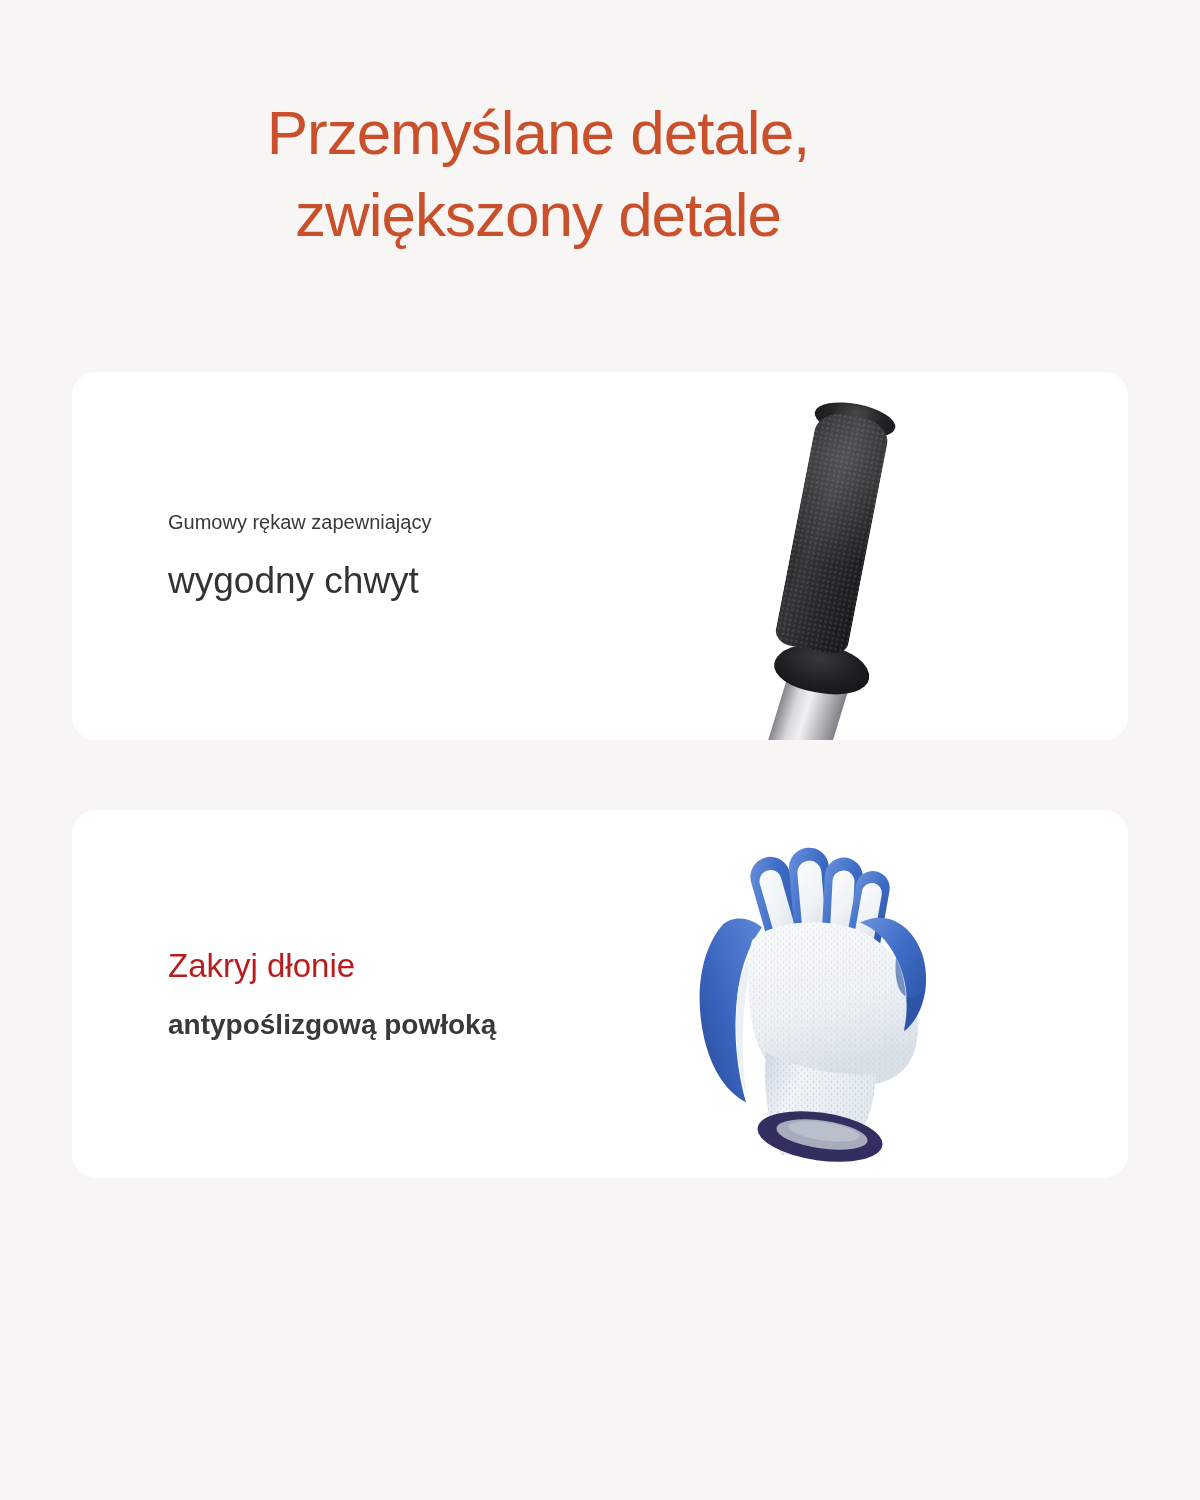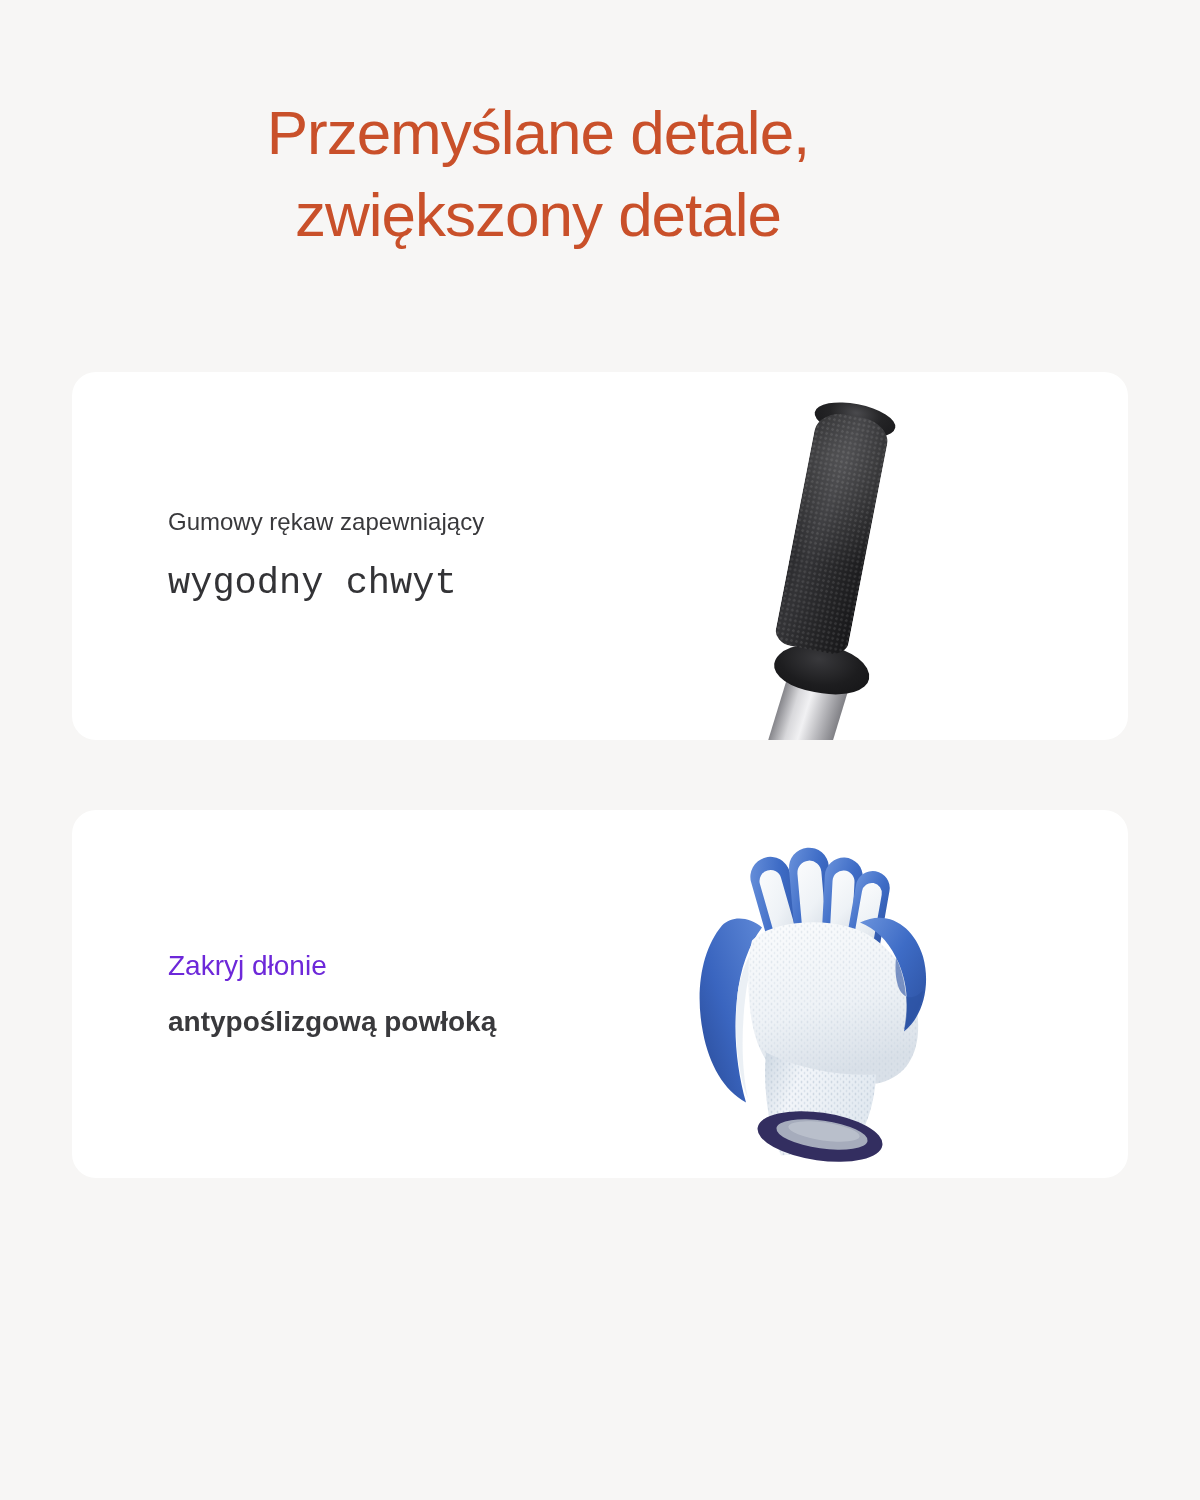--- a/index.html
+++ b/index.html
@@ -32,23 +32,23 @@
     background: var(--card); border-radius: 24px; overflow: hidden;
   }
   .card-grip   { top: 372px; }
   .card-gloves { top: 810px; }
 
   .card-text {
     position: absolute; left: 96px; top: 0; height: 100%;
     display: flex; flex-direction: column; justify-content: center;
   }
   .card-text p { margin: 0; }
-  .txt-sub   { font-size: 24px; font-weight: 400; color: var(--text); }
-  .txt-big   { font-size: 37px; font-weight: 500; color: #333336; margin-top: 26px !important; font-family: Liberation Mono, monospace; }
-  .txt-lead  { font-size: 28px; font-weight: 500; color: #6d28d9; }
+  .txt-sub   { font-size: 20px; font-weight: 400; color: var(--text); }
+  .txt-big   { font-size: 37px; font-weight: 500; color: #333336; margin-top: 26px !important; }
+  .txt-lead  { font-size: 33px; font-weight: 500; color: #b91c1c; }
   .txt-body  { font-size: 28px; font-weight: 700; color: var(--text); margin-top: 24px !important; }
 
   
   .handle { position: absolute; left: 690px; top: 0; width: 240px; height: 368px; }
   .grip-cap {
     position: absolute; left: 52px; top: 32px; width: 82px; height: 32px;
     border-radius: 50%;
     background: radial-gradient(ellipse at 50% 28%, #4a4a4d 0%, #242426 45%, #161618 100%);
     transform: rotate(11deg); transform-origin: 50% 50%;
   }

